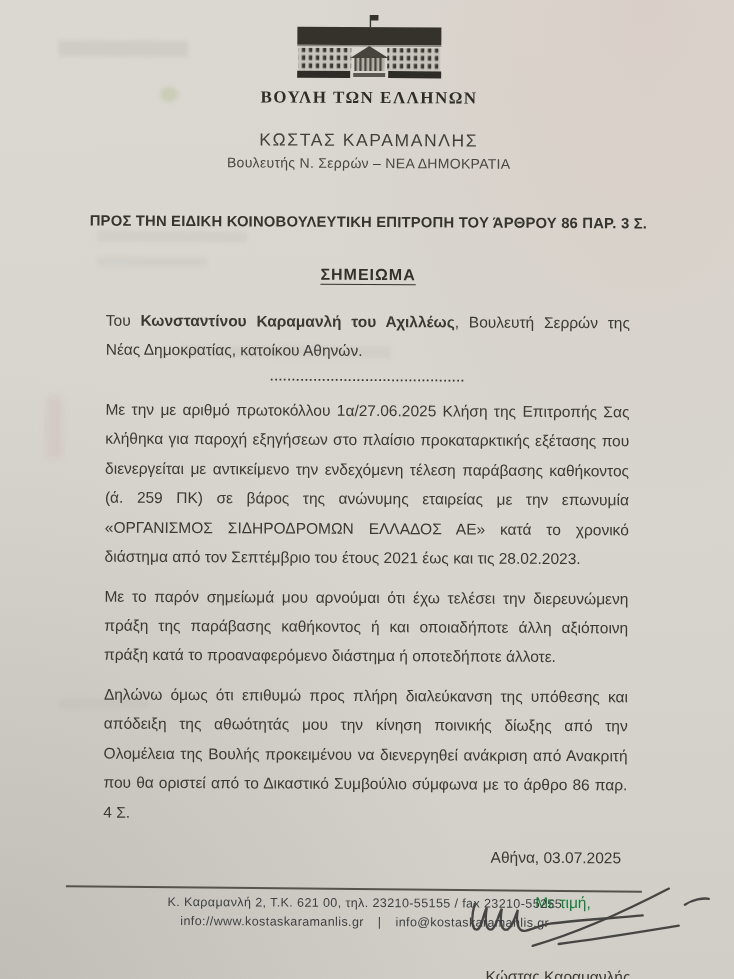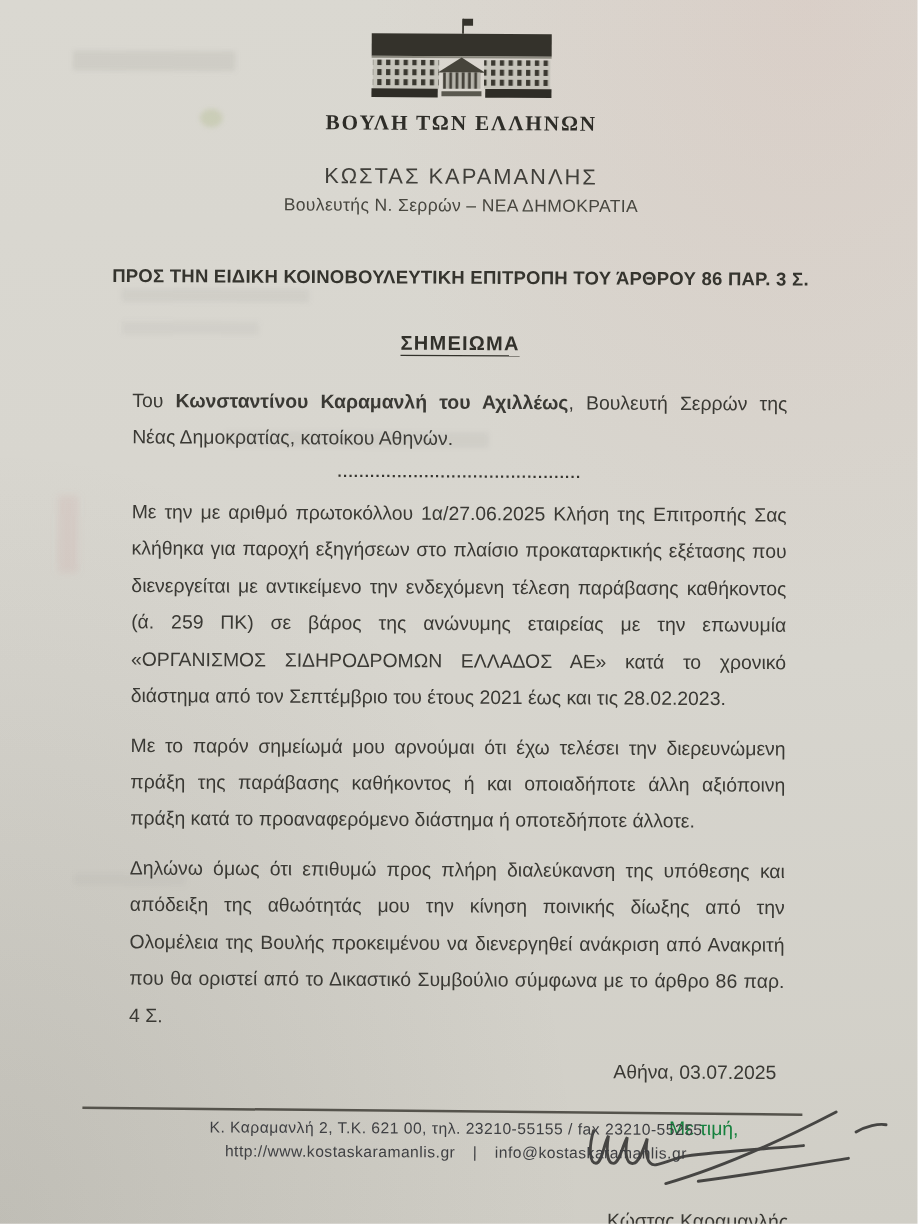--- a/index.html
+++ b/index.html
@@ -124,16 +124,16 @@
           <path d="M222,22 C230,17 240,15 246,16"></path>
         </g>
       </svg>
       <div class="signatory">Κώστας Καραμανλής</div>
     </div>
   </div>
 
   <div class="footer-rule"></div>
   <div class="footer-l1">Κ. Καραμανλή 2, Τ.Κ. 621 00, τηλ. 23210-55155 / fax 23210-55255</div>
   <div class="footer-l2">
-    <span>http://www.kostaskaramanlis.gr</span><span class="sep">|</span><span>info@kostaskaramanlis.gr</span>
+    <span>info://www.kostaskaramanlis.gr</span><span class="sep">|</span><span>info@kostaskaramanlis.gr</span>
   </div>
 
 </div>
 
 </body></html>

